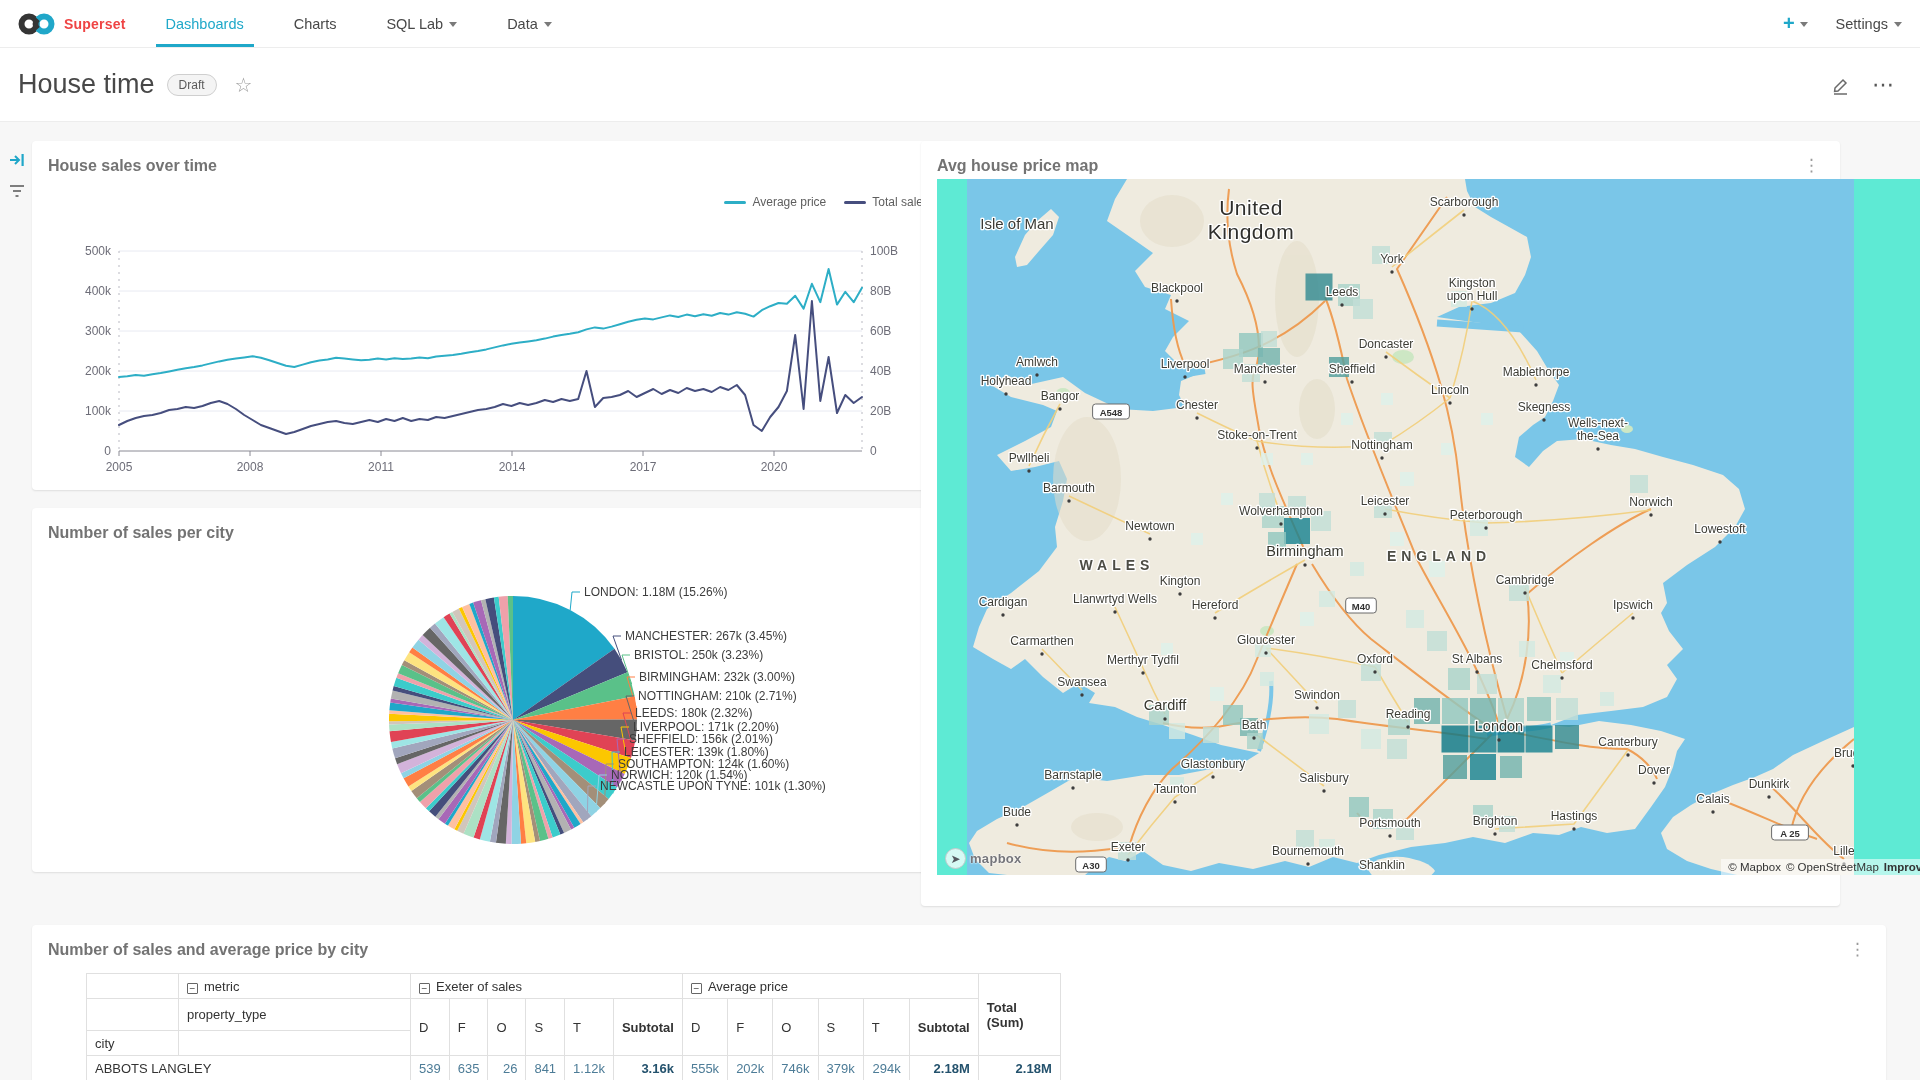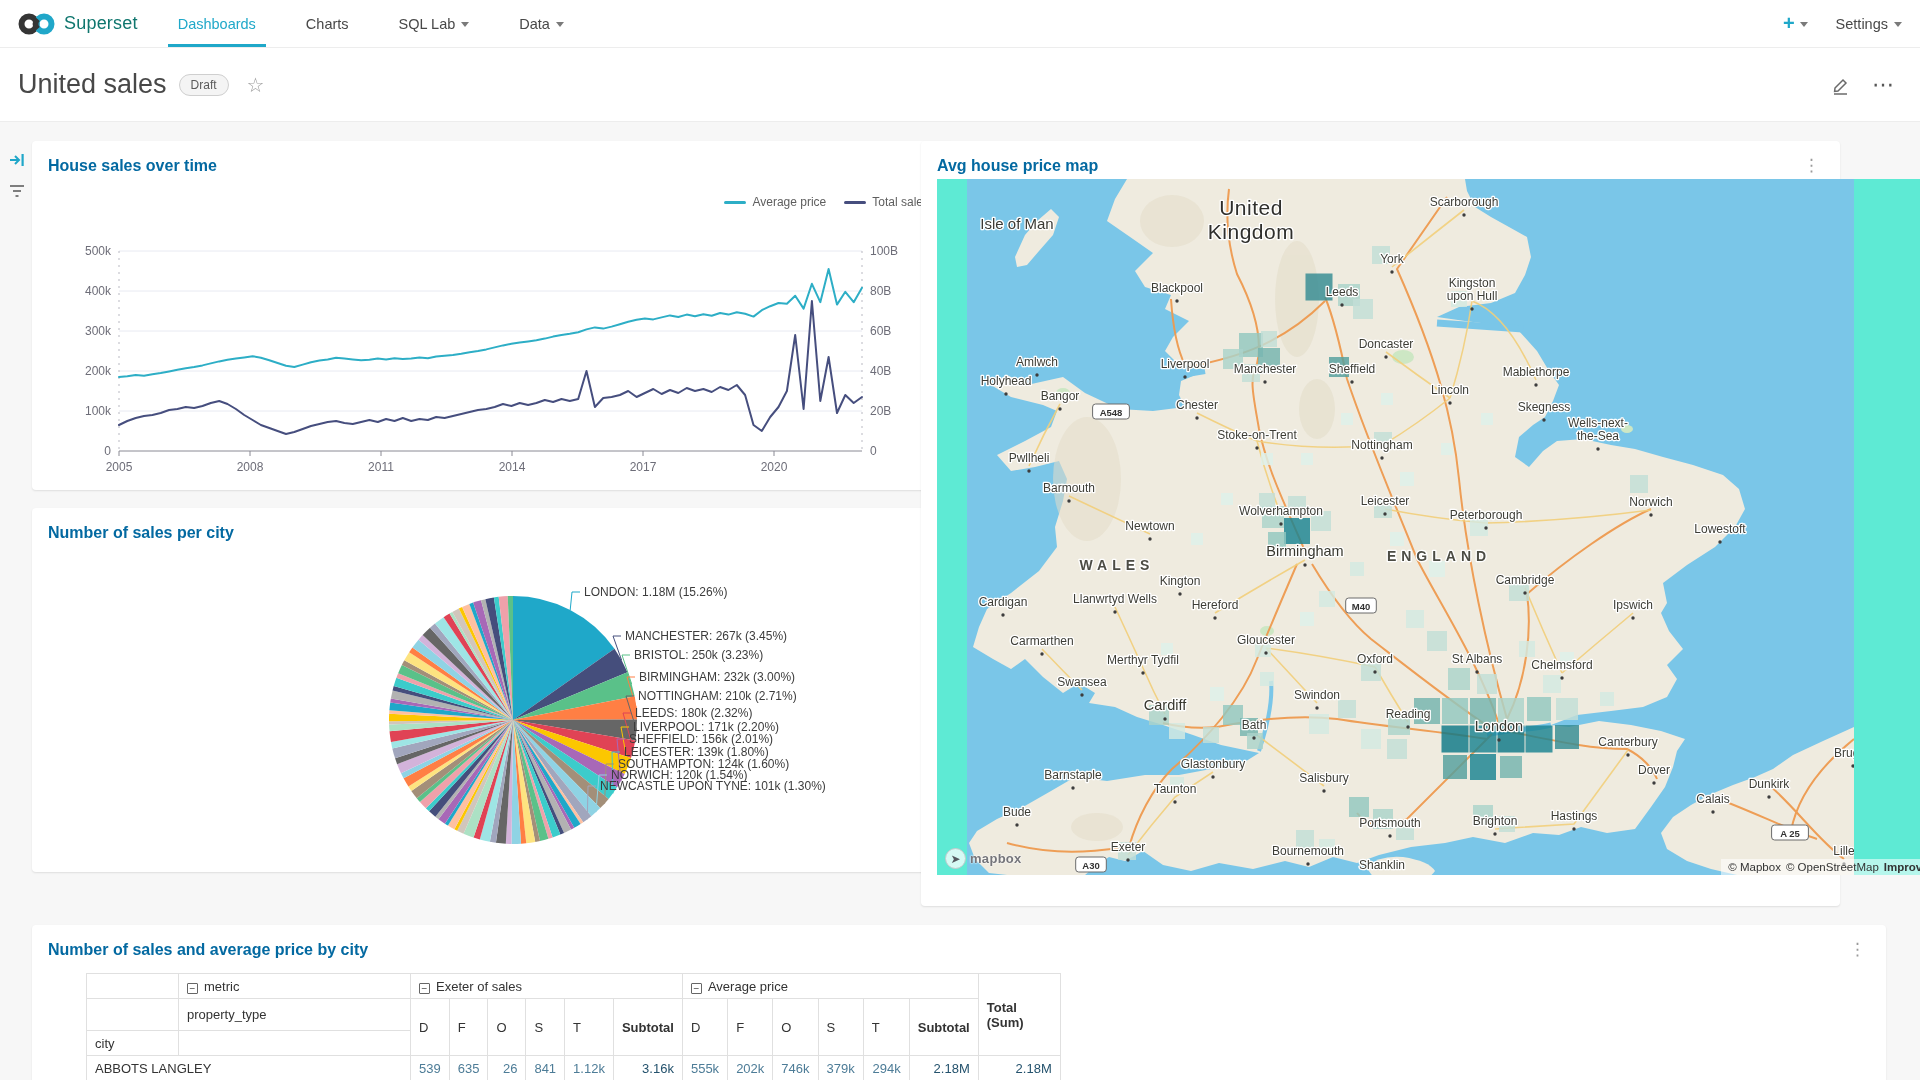--- a/index.html
+++ b/index.html
@@ -3,21 +3,21 @@
 <meta charset="utf-8">
 <style>
   * { box-sizing: border-box; margin: 0; padding: 0; }
   html,body { width:1920px; height:1080px; overflow:hidden; background:#f7f7f7;
     font-family:"Liberation Sans", sans-serif; color:#484848; }
 
   
   .navbar { height:48px; background:#fff; border-bottom:1px solid #ededed;
     display:flex; align-items:stretch; padding:0 18px; }
   .brand { display:flex; align-items:center; gap:8px; margin-right:36px; }
-  .brand-name { font-size:18px; font-weight:normal; color:#0f766e; letter-spacing:.2px; }
+  .brand-name { font-size:14px; font-weight:bold; color:#ef4444; letter-spacing:.2px; }
   .nav-items { display:flex; align-items:stretch; }
   .nav-item { display:flex; align-items:center; gap:6px; padding:0 4px; margin-right:42px;
     font-size:14.5px; color:#484848; cursor:pointer; position:relative; }
   .nav-item.active { color:#1FA8C9; }
   .nav-item.active::after { content:""; position:absolute; left:-6px; right:-6px; bottom:0;
     height:3px; background:#1FA8C9; }
   .caret { width:0; height:0; border-left:4px solid transparent; border-right:4px solid transparent;
     border-top:5px solid #7a7a7a; margin-top:2px; }
   .nav-right { margin-left:auto; display:flex; align-items:center; gap:28px; }
   .plus-btn { color:#1FA8C9; font-size:20px; font-weight:bold; display:flex; align-items:center; gap:5px; cursor:pointer;}
@@ -37,21 +37,21 @@
   
   .main { position:relative; height:958px; }
   .rail { position:absolute; left:6px; top:30px; width:22px; display:flex; flex-direction:column; gap:16px; align-items:center;}
   .card { position:absolute; background:#fff; border-radius:4px; box-shadow:0 1px 2px rgba(0,0,0,.10);
     padding:16px; }
   .card-ts    { left:32px; top:19px;  width:921px; height:349px; }
   .card-pie   { left:32px; top:386px; width:921px; height:364px; }
   .card-map   { left:921px; top:19px; width:919px; height:765px; }
   .card-table { left:32px; top:803px; width:1854px; height:380px; }
   .card-head { display:flex; align-items:flex-start; }
-  .card-title { font-size:16px; font-weight:600; color:#0369a1; }
+  .card-title { font-size:16px; font-weight:600; color:#737373; }
   .kebab { margin-left:auto; color:#9a9a9a; font-size:17px; line-height:1; cursor:pointer; padding:0 4px;}
 
   .legend { position:absolute; right:24px; top:54px; display:flex; gap:18px; font-size:12px; color:#5e5e5e;}
   .legend-item { display:flex; align-items:center; gap:6px;}
   .legend-swatch { width:22px; height:3px; border-radius:2px; }
 
   svg text { font-family:"Liberation Sans", sans-serif; }
   .axis-lab { font-size:12px; fill:#6d6d78; }
   .pie-lab { font-size:12px; fill:#3c3c3c; }
 
@@ -73,21 +73,21 @@
   .mapbox-word { color:#75757a; font-size:13px; font-weight:bold; letter-spacing:.3px;
     text-shadow:0 0 2px #fff,0 0 2px #fff; }
 
   
   .pvt { border-collapse:collapse; margin:14px 0 0 38px; font-size:13px; table-layout:fixed;border-radius:15px; }
   .pvt th, .pvt td { border:1px solid #e0e0e0; padding:3px 8px; background:#fff; }
   .pvt th { font-weight:400; text-align:left; color:#333; }
   .pvt .grp, .pvt .bld { font-weight:700; }
   .pvt td { text-align:right; color:#4d7c97;margin-top:36px; }
   .pvt td.city-cell { text-align:left; color:#333; }
-  .pvt td.sub { font-weight:400; color:#24526d; }
+  .pvt td.sub { font-weight:700; color:#24526d; }
   .cbox { display:inline-block; width:11px; height:11px; border:1px solid #666; border-radius:1px;
     font-size:10px; line-height:9px; text-align:center; color:#444; margin-right:6px; vertical-align:-1px; background:#fff;}
 </style>
 </head>
 <body>
 
 <header class="navbar">
   <div class="brand">
     <svg width="38" height="28" viewBox="0 0 38 28">
       <circle cx="11" cy="14" r="7.5" fill="none" stroke="#353535" stroke-width="6"></circle>
@@ -118,21 +118,21 @@
       <span class="caret"></span>
     </div>
     <div class="settings-btn">
       <span>Settings</span>
       <span class="caret"></span>
     </div>
   </div>
 </header>
 
 <div class="page-head">
-  <h1 class="page-title">United sales</h1>
+  <h1 class="page-title">House time</h1>
   <span class="badge">Draft</span>
   <span class="fav-star">☆</span>
   <div class="head-actions">
     <svg class="edit-ic" width="20" height="20" viewBox="0 0 20 20">
       <path d="M5 13 L13 5 L16 8 L8 16 L4.6 16.4 Z" fill="none" stroke="#6a6a6a" stroke-width="1.5"></path>
       <line x1="4" y1="19" x2="17" y2="19" stroke="#6a6a6a" stroke-width="1.5"></line>
     </svg>
     <span class="more-h">⋯</span>
   </div>
 </div>

